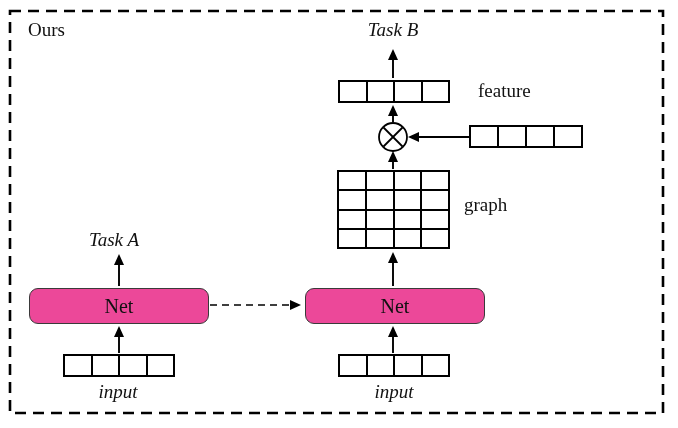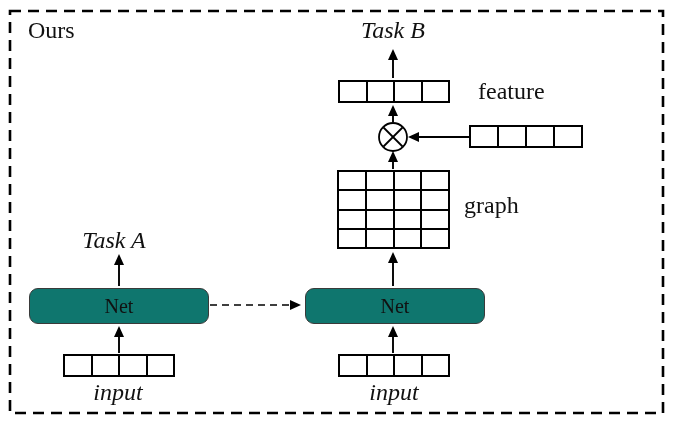--- a/index.html
+++ b/index.html
@@ -2,27 +2,27 @@
 <html><head>
 <meta charset="utf-8">
 <style>
   html,body { margin:0; padding:0; background:#ffffff; }
   #stage {
     position:relative; width:678px; height:428px;
     background:#ffffff; overflow:hidden;
     font-family:"Liberation Serif","DejaVu Serif",serif;
     color:#111111;
   }
-  .label { position:absolute; font-size:24px; line-height:22px; white-space:nowrap; }
+  .label { position:absolute; font-size:19px; line-height:22px; white-space:nowrap; }
   .centered { text-align:center;font-style:italic; }
   svg.overlay { position:absolute; left:0; top:0; pointer-events:none; }
   .netbox {
     position:absolute; box-sizing:border-box;
     width:180px; height:36px;
-    background:#0f766e; border:1.5px solid #3a3a3a; border-radius:9px;
+    background:#ec4899; border:1.5px solid #3a3a3a; border-radius:9px;
     display:flex; align-items:center; justify-content:center;
     font-size:20px;
   }
   .cellrow {
     position:absolute; box-sizing:border-box;
     height:23px; width:112px;
     background:#000; border:2px solid #000;
     display:flex; gap:2px;
   }
   .cellrow .cell { flex:1; background:#fff; }

